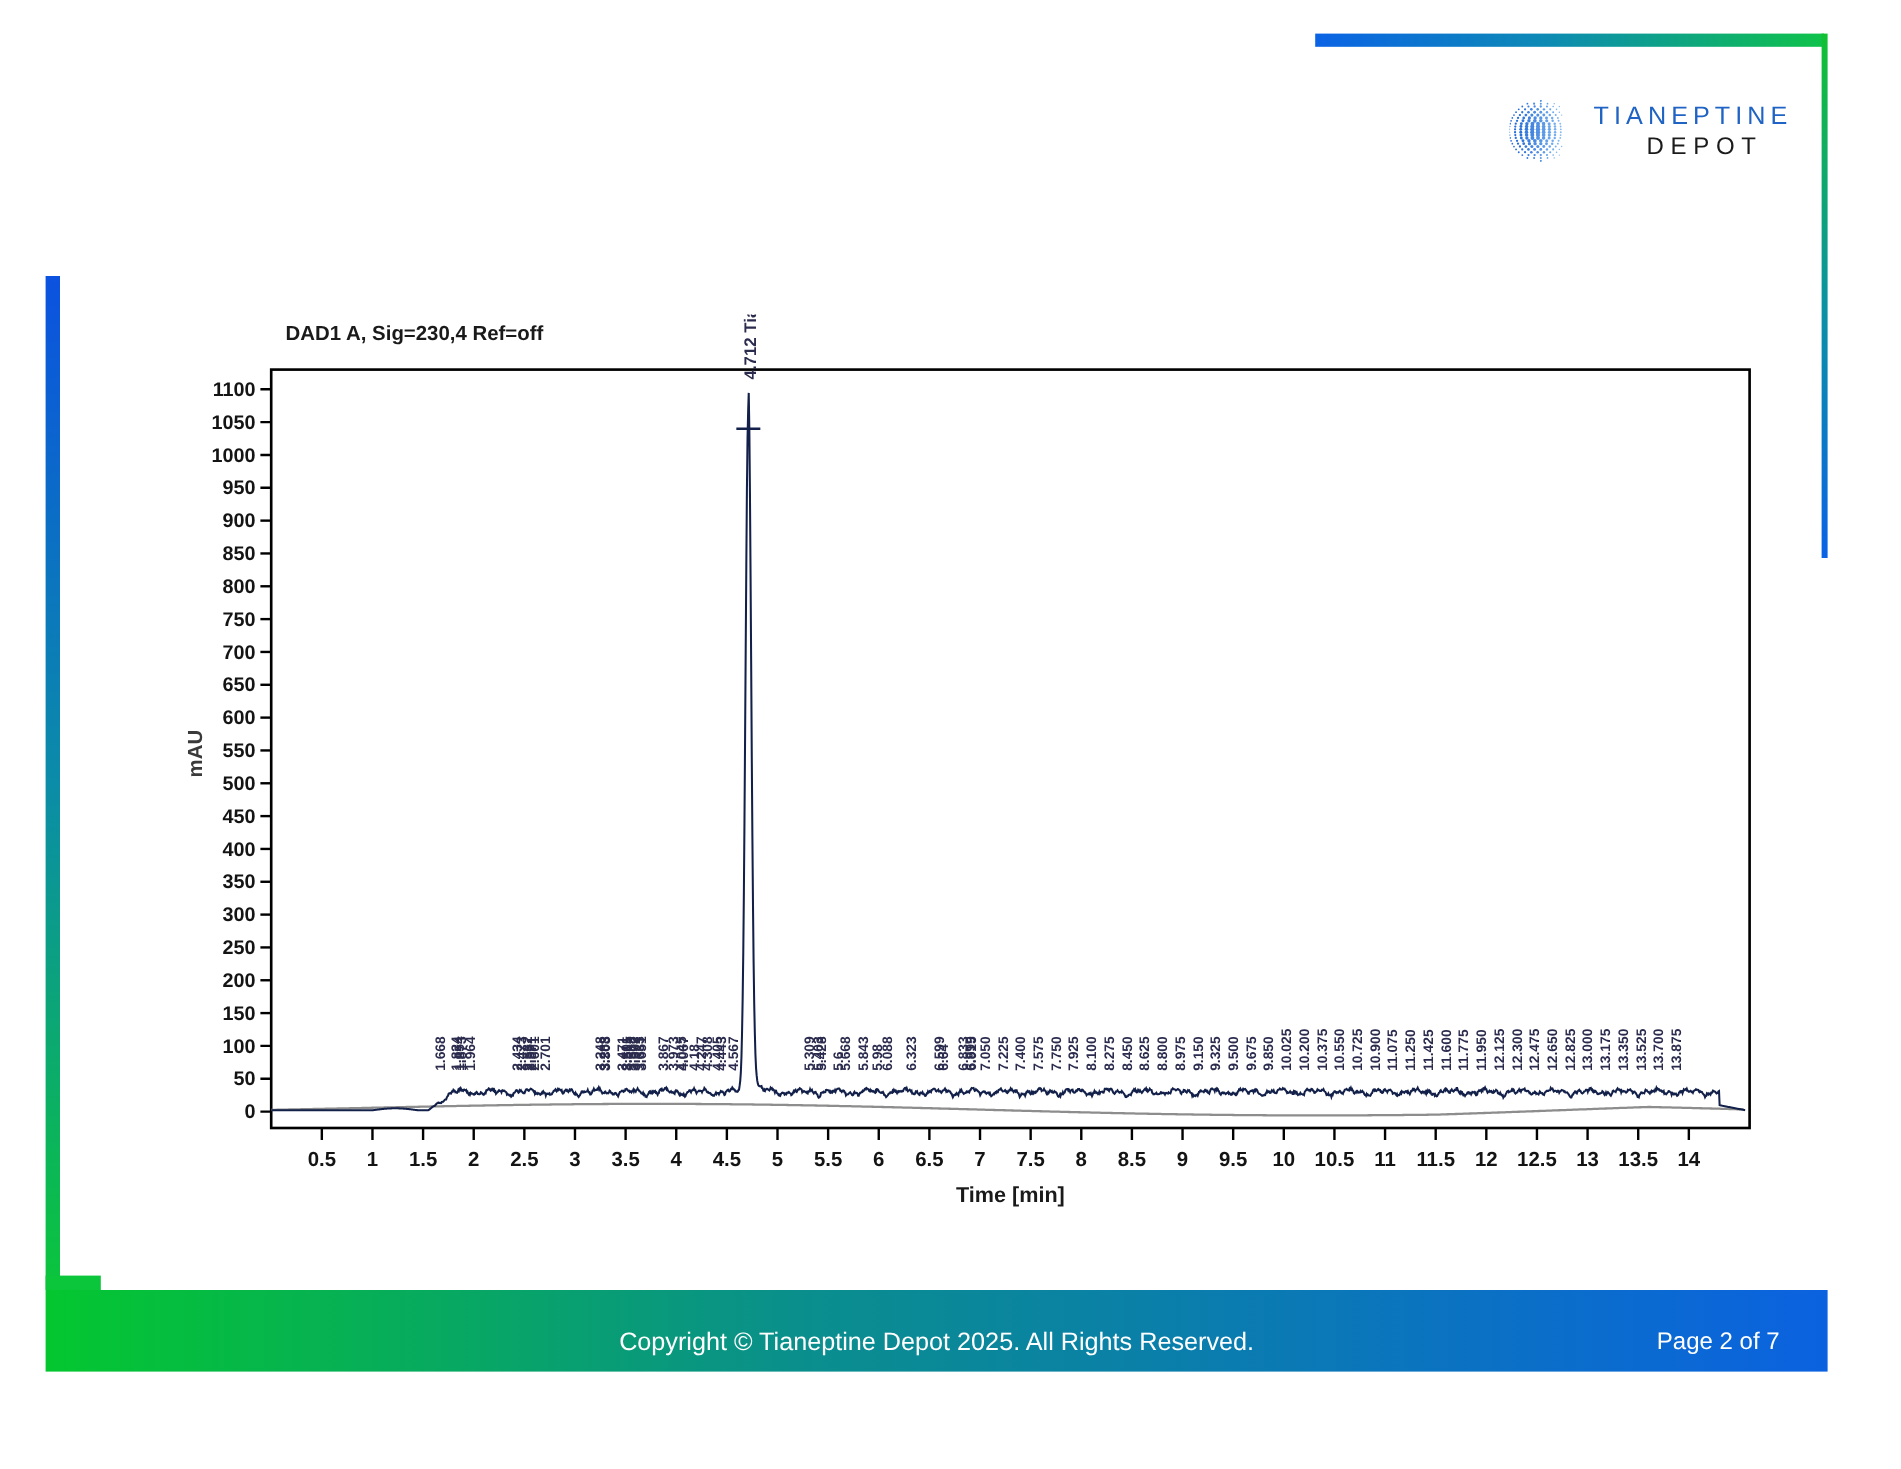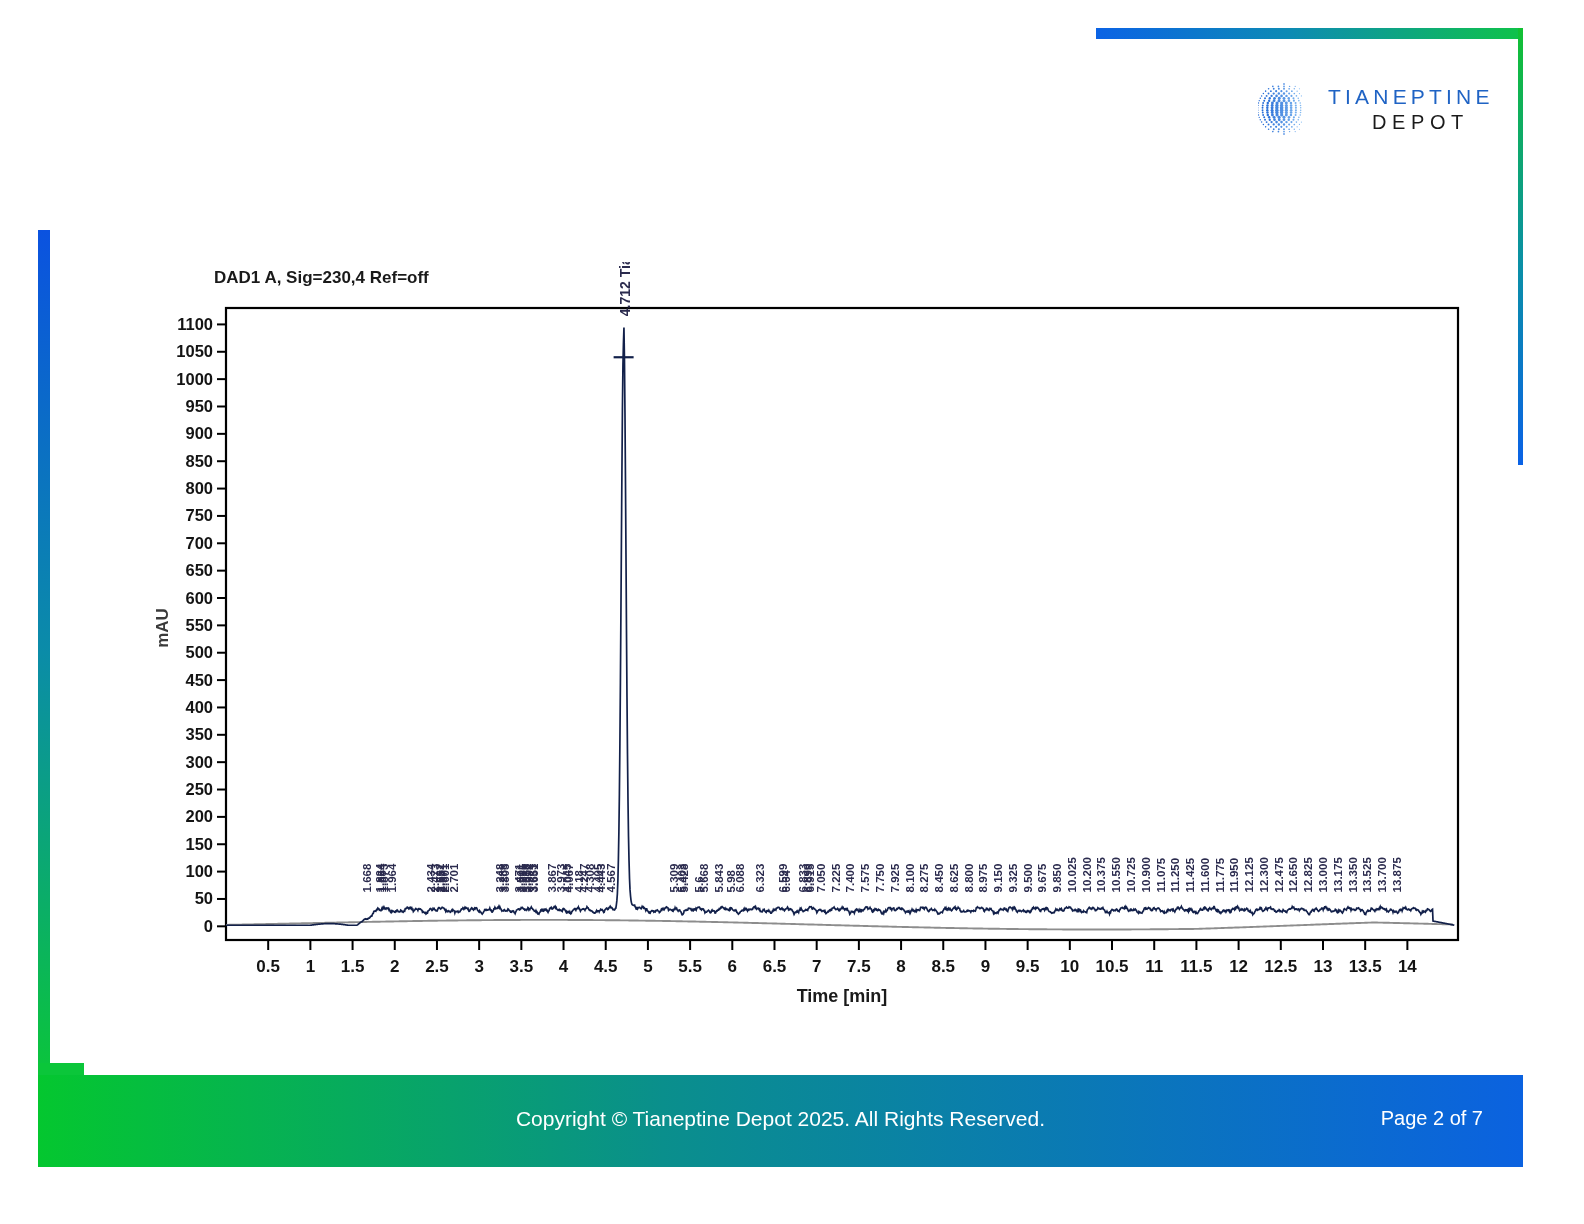--- a/index.html
+++ b/index.html
@@ -82,36 +82,36 @@
   
   #chart-area {
     position: absolute;
     left: 140px;
     top: 262px;
     width: 1340px;
     height: 760px;
   }
   .chart-title {
     position: absolute;
-    left: 74px;
+    left: 98px;
     top: 6px;
     font-size: 17px;
     font-weight: bold;
     color: #1a1a1a;
     white-space: nowrap;
   }
   #plot-svg { position: absolute; left: 0; top: 0; }
 
   
   #footer-bar {
     position: absolute;
     left: 38px;
     top: 1075px;
     width: 1485px;
-    height: 92px;
+    height: 68px;
     background: linear-gradient(to right, #04c72f 0%, #0a8f8c 42%, #0b62e0 100%);
   }
   .footer-copy {
     position: absolute;
     left: 0;
     right: 0;
     top: 32px;
     text-align: center;
     color: #ffffff;
     font-size: 21px;

